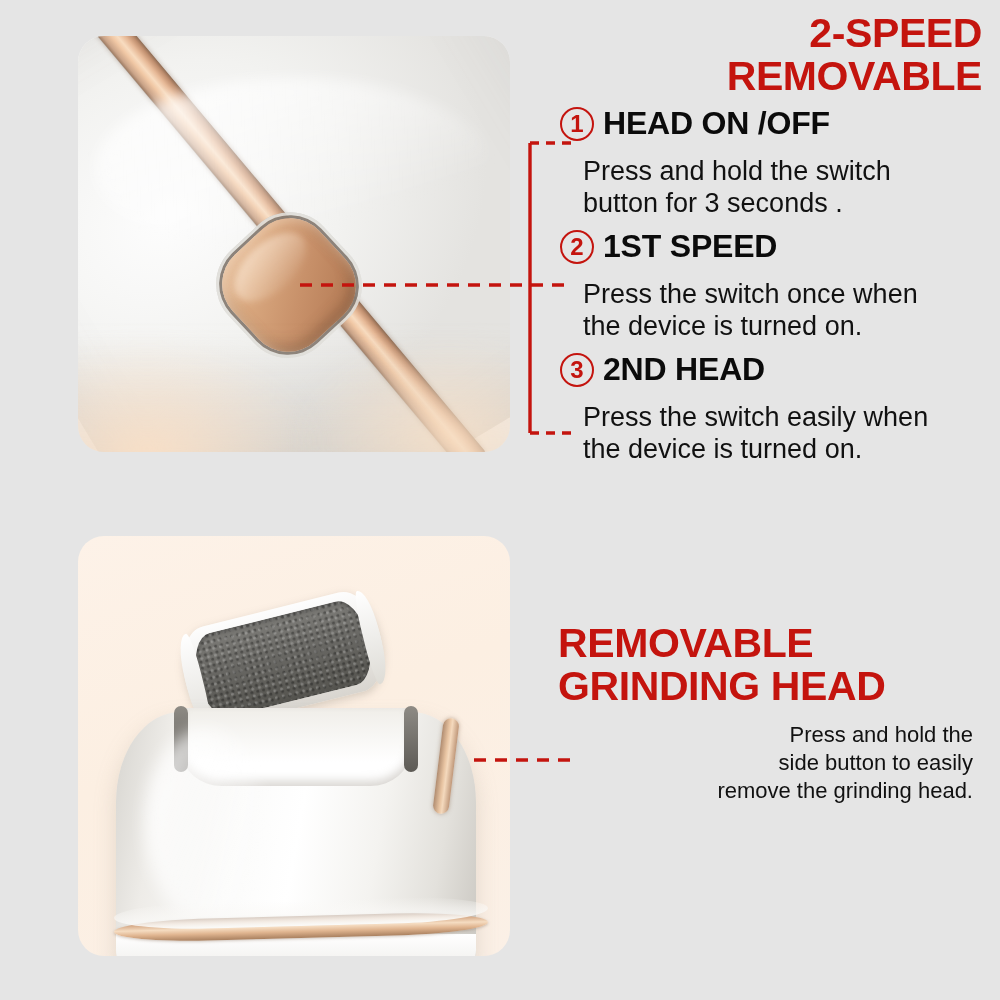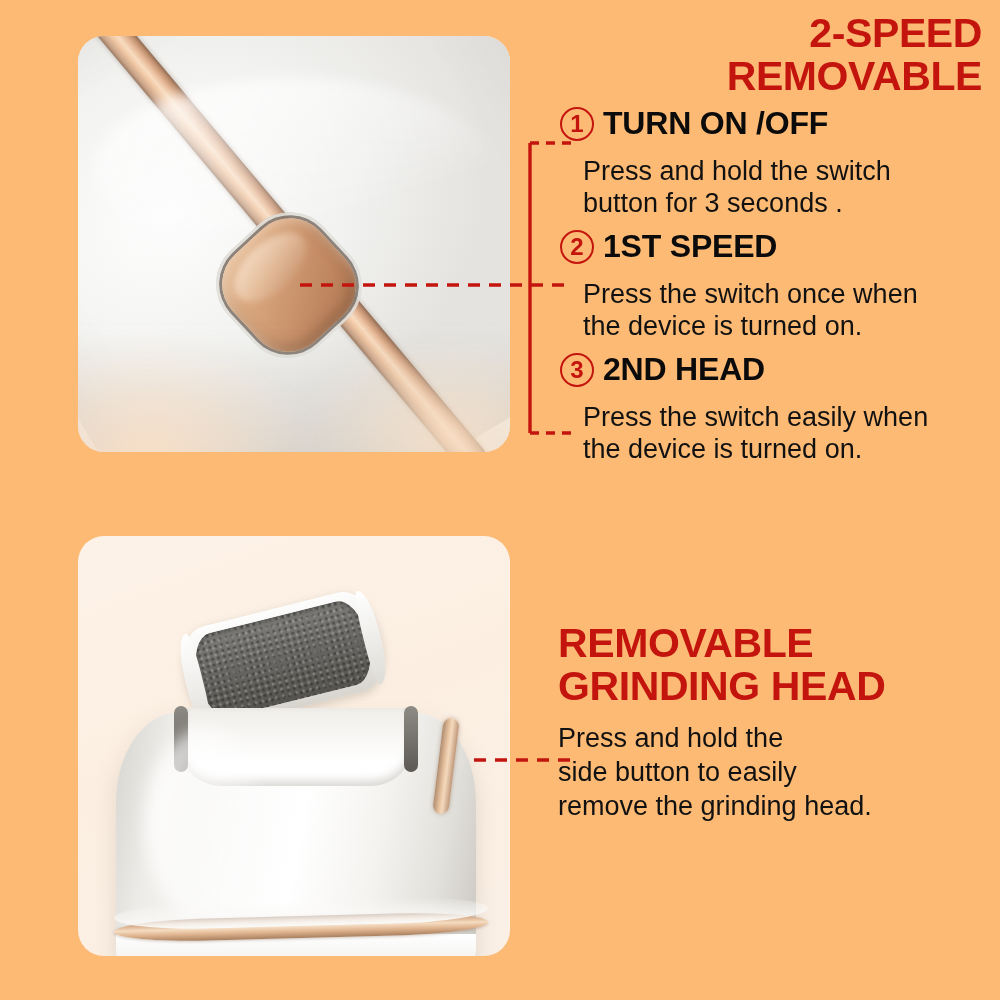--- a/index.html
+++ b/index.html
@@ -11,21 +11,21 @@
     width: 1000px;
     height: 1000px;
     background: #ffffff;
     font-family: "Liberation Sans", sans-serif;
     overflow: hidden;
   }
   #page {
     position: relative;
     width: 1000px;
     height: 1000px;
-    background: #fdba74;
+    background: #e5e5e5;
   }
 
   
   .photo-card {
     position: absolute;
     overflow: hidden;
   }
 
   
   #photo-top {
@@ -381,24 +381,25 @@
   }
   .step-body {
     color: #111111;
     font-size: 27px;
     line-height: 1.18;
     margin: 15px 0 0 23px;
     white-space: pre-line;
   }
   #panel-head .body-text {
     color: #111111;
-    font-size: 27px;
+    font-size: 22px;
     line-height: 1.26;
     margin: 14px 0 0 0;
     white-space: pre-line;
+    text-align: right;
   }
 </style>
 </head>
 <body>
 
 <div id="page">
 
   <div class="photo-card" id="photo-top">
     <div class="pt-body"></div>
     <div class="pt-stripe-edge"></div>
@@ -444,21 +445,21 @@
 
     <path d="M 474 760 L 575 760" stroke="#C4140E" stroke-width="3.4" fill="none" stroke-dasharray="12 9"></path>
   </svg>
 
   <div class="panel" id="panel-speed">
     <div class="headline">2-SPEED</div>
     <div class="headline">REMOVABLE</div>
 
     <div class="step-row">
       <div class="step-badge">1</div>
-      <div class="step-title">TURN ON /OFF</div>
+      <div class="step-title">HEAD ON /OFF</div>
     </div>
     <div class="step-body">Press and hold the switch
 button for 3 seconds .</div>
 
     <div class="step-row">
       <div class="step-badge">2</div>
       <div class="step-title">1ST SPEED</div>
     </div>
     <div class="step-body">Press the switch once when
 the device is turned on.</div>

